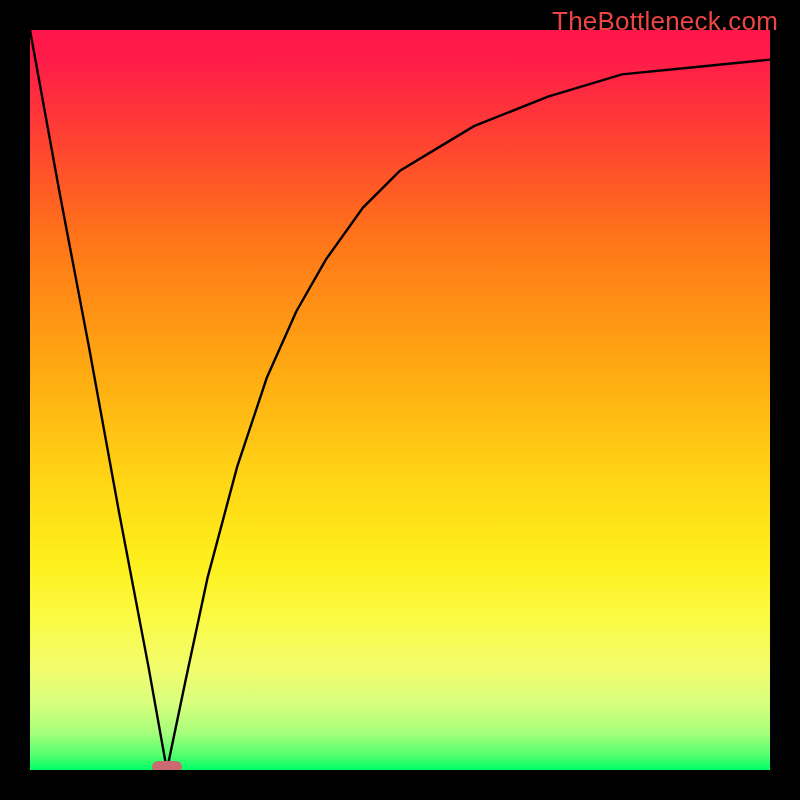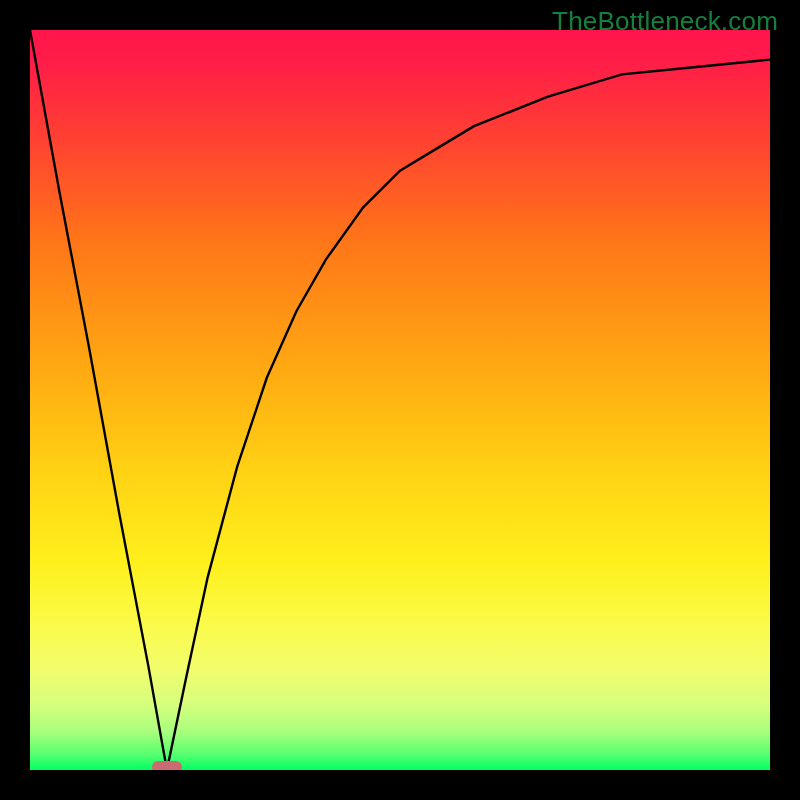--- a/index.html
+++ b/index.html
@@ -14,21 +14,21 @@
   .frame {
     position: relative;
     width: 800px;
     height: 800px;
     background: #000000;
   }
   .watermark {
     position: absolute;
     top: 6px;
     right: 22px;
-    color: #15803d;
+    color: #ef4444;
     font-size: 26px;
     font-weight: 500;
     letter-spacing: 0.2px;
     z-index: 3;
   }
   .plot-area {
     position: absolute;
     left: 30px;
     top: 30px;
     width: 740px;

